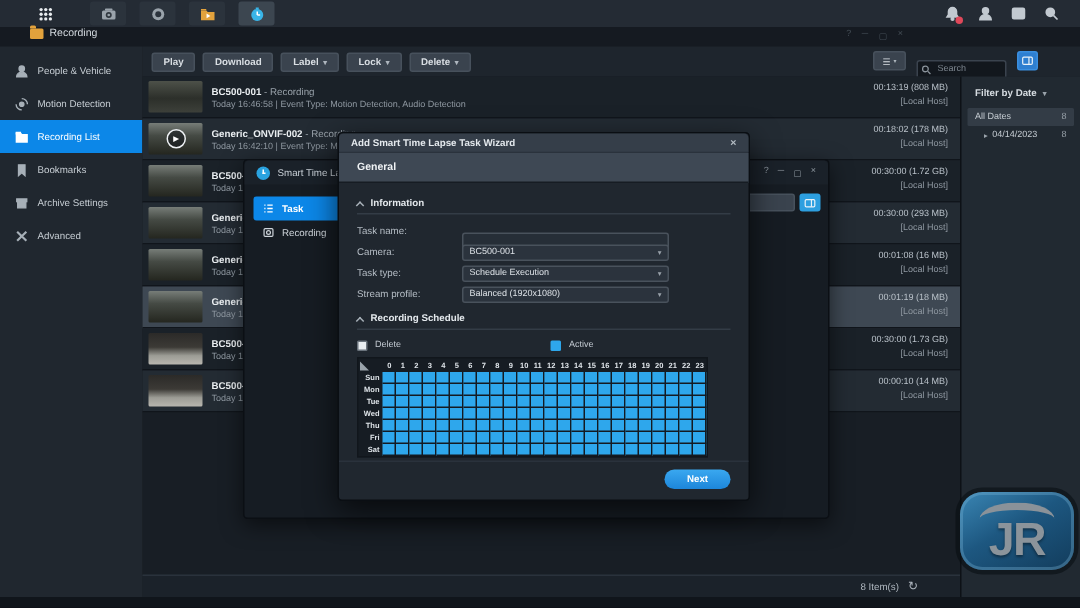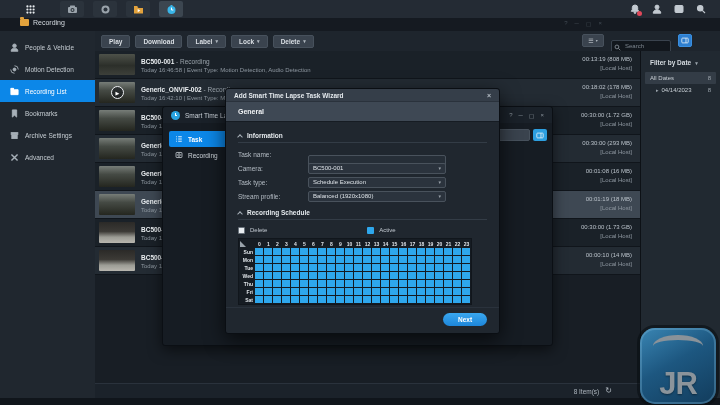--- a/index.html
+++ b/index.html
@@ -127,21 +127,21 @@
   .sg-corner{height:9px;display:flex;align-items:flex-end;padding:1px;}
   .tri{width:0;height:0;border-bottom:6px solid #99a2aa;border-right:6px solid transparent;}
   .sg-hour{height:9px;font-size:5px;font-weight:bold;color:#dfe4e9;display:flex;align-items:center;justify-content:center;}
   .sg-day{height:8px;font-size:5px;font-weight:bold;color:#dfe4e9;display:flex;align-items:center;justify-content:flex-end;padding-right:2px;}
   .sg-cell{height:8px;background:var(--active,#2ea7ec);border-right:1px solid #141a21;border-bottom:1px solid #141a21;cursor:pointer;}
   .dg-foot{height:26px;border-top:1px solid #2a323c;position:relative;}
   .nextbtn{position:absolute;right:12px;top:5px;width:44px;height:13px;border-radius:7px;
            background:linear-gradient(180deg,#3aa8f0,#1d86da);color:#fff;font-size:6.5px;font-weight:bold;
            display:flex;align-items:center;justify-content:center;cursor:pointer;}
   
-  .jr{position:absolute;left:640px;top:328px;width:76px;height:76px;z-index:30;border-radius:15px;
+  .jr{position:absolute;left:640px;top:328px;width:76px;height:52px;z-index:30;border-radius:15px;
       background:linear-gradient(150deg,#3a86b4 0%,#1d5780 45%,#123c5c 100%);
       box-shadow:0 0 0 3px rgba(8,12,16,.55), inset 0 0 0 2px rgba(120,180,215,.35);}
   .jr-arc{position:absolute;left:13px;top:7px;width:50px;height:22px;border-top:5px solid #8a9299;border-radius:50%;}
   .jr-text{position:absolute;left:0;right:0;bottom:5px;text-align:center;font-size:31px;font-weight:bold;
            color:#8b949b;letter-spacing:-1px;line-height:31px;text-shadow:0 1px 2px rgba(0,0,0,.4);}
 </style>
 </head>
 <body>
 
 <div class="screen">

